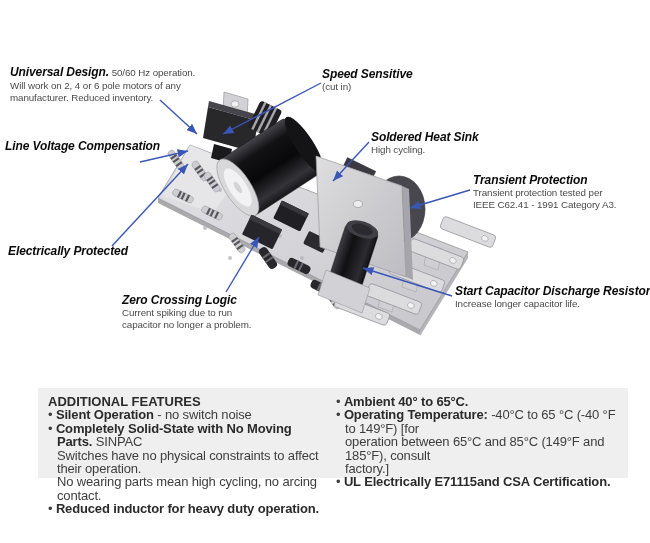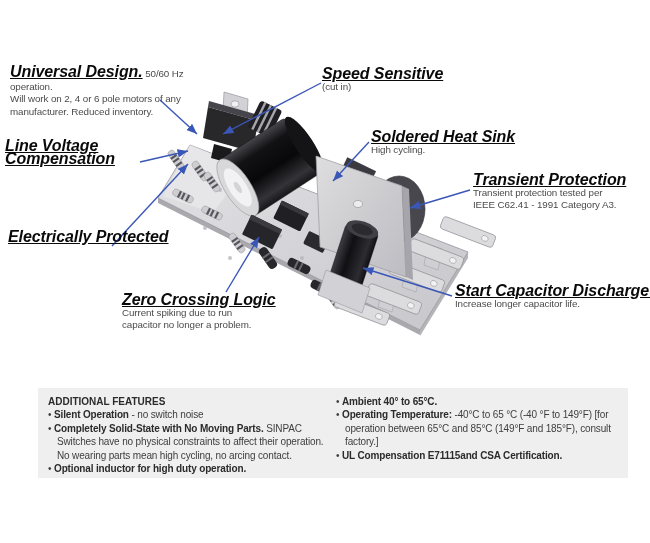--- a/index.html
+++ b/index.html
@@ -3,38 +3,38 @@
 <meta charset="utf-8">
 <style>
   html,body{margin:0;padding:0;background:#ffffff;}
   .stage{position:relative;width:650px;height:543px;background:#fff;overflow:hidden;
          font-family:"Liberation Sans","DejaVu Sans",sans-serif;}
   svg.art{position:absolute;left:0;top:0;}
   :root{--accent:#3a57b8;--boxbg:#efefef;}
 
   
   .callout{position:absolute;font-size:9.8px;line-height:12.6px;color:#4b4b4b;letter-spacing:-0.1px;}
-  .ct{font-weight:bold;font-style:italic;color:#0a0a0a;font-size:16px;display:block;text-decoration:underline;}
+  .ct{font-weight:bold;font-style:italic;color:#0a0a0a;font-size:12px;display:block;}
   .ct.inline{display:inline;}
   .cb{display:block;white-space:pre-line;}
   .cb.inline{display:inline;white-space:pre-line;}
   .nowrap{white-space:nowrap;}
   #co-universal{left:10px;top:66px;width:210px;}
   #co-speed{left:322px;top:68px;width:130px;}
   #co-heatsink{left:371px;top:131px;width:150px;}
   #co-linevolt{left:5px;top:140px;width:195px;}
   #co-transient{left:473px;top:174px;width:174px;}
-  #co-electrically{left:8px;top:231px;width:255px;}
+  #co-electrically{left:8px;top:245px;width:255px;}
   #co-zerocross{left:122px;top:294px;width:185px;}
   #co-startcap{left:455px;top:285px;width:195px;}
 
   
   .features{position:absolute;left:38px;top:388px;width:590px;height:90px;
             background:var(--boxbg);box-sizing:border-box;padding:7px 10px 6px 10px;
-            display:flex;gap:10px;font-size:10px;line-height:13.4px;color:#3e3e3e;
+            display:flex;gap:10px;font-size:13px;line-height:13.4px;color:#3e3e3e;
             letter-spacing:-0.15px;}
   .fcol.left{width:278px;flex:0 0 278px;}
   .fcol.right{width:286px;flex:0 0 286px;}
   .ftitle{font-weight:bold;color:#2b2b2b;letter-spacing:0;}
   .fitem{padding-left:9px;text-indent:-9px;}
   .fitem b{color:#2b2b2b;}
   .frest{white-space:pre-line;}
   .blt{display:inline;}
 </style>
 </head>
@@ -288,24 +288,24 @@
     <span class="cb">Increase longer capacitor life.</span>
   </div>
 
   <div class="features">
     <div class="fcol left">
       <div class="ftitle">ADDITIONAL FEATURES</div>
       <div class="fitem"><span class="blt">•</span> <b>Silent Operation</b><span class="frest"> - no switch noise</span></div>
       <div class="fitem"><span class="blt">•</span> <b>Completely Solid-State with No Moving Parts.</b><span class="frest"> SINPAC
 Switches have no physical constraints to affect their operation.
 No wearing parts mean high cycling, no arcing contact.</span></div>
-      <div class="fitem"><span class="blt">•</span> <b>Optional inductor for high duty operation.</b><span class="frest"></span></div>
+      <div class="fitem"><span class="blt">•</span> <b>Reduced inductor for heavy duty operation.</b><span class="frest"></span></div>
     </div>
     <div class="fcol right">
       <div class="fitem"><span class="blt">•</span> <b>Ambient 40° to 65°C.</b><span class="frest"></span></div>
       <div class="fitem"><span class="blt">•</span> <b>Operating Temperature:</b><span class="frest"> -40°C to 65 °C (-40 °F to 149°F) [for
 operation between 65°C and 85°C (149°F and 185°F), consult
 factory.]</span></div>
-      <div class="fitem"><span class="blt">•</span> <b>UL Compensation E71115and CSA Certification.</b><span class="frest"></span></div>
+      <div class="fitem"><span class="blt">•</span> <b>UL Electrically E71115and CSA Certification.</b><span class="frest"></span></div>
     </div>
   </div>
 
 </div>
 
 </body></html>

